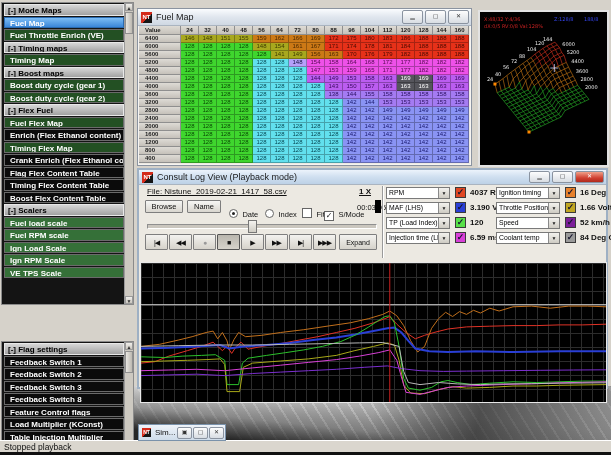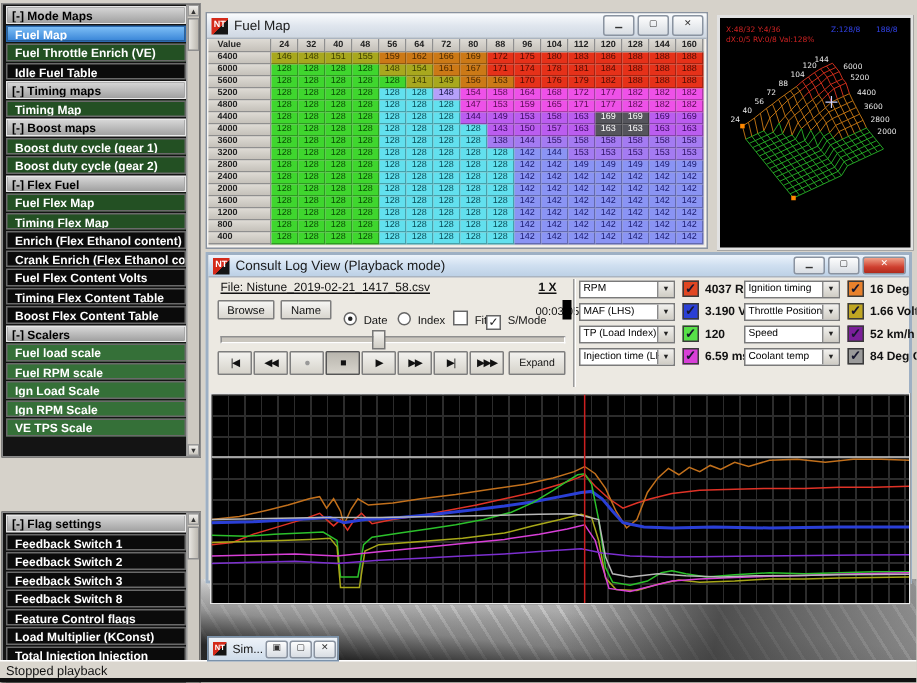--- a/index.html
+++ b/index.html
@@ -105,32 +105,31 @@
 </style>
 </head>
 <body>
 
 <div class="abs" id="sidebar">
   <div class="listbox" id="list1">
     <div class="lb-inner" id="list1-inner">
         <div class="sb-item t-h">[-] Mode Maps</div>
         <div class="sb-item t-sel">Fuel Map</div>
         <div class="sb-item t-grn">Fuel Throttle Enrich (VE)</div>
-        <div class="sb-item t-blk">Idle Fuel Table</div>
         <div class="sb-item t-h">[-] Timing maps</div>
         <div class="sb-item t-grn">Timing Map</div>
         <div class="sb-item t-h">[-] Boost maps</div>
         <div class="sb-item t-grn">Boost duty cycle (gear 1)</div>
         <div class="sb-item t-grn">Boost duty cycle (gear 2)</div>
         <div class="sb-item t-h">[-] Flex Fuel</div>
         <div class="sb-item t-grn">Fuel Flex Map</div>
+        <div class="sb-item t-blk">Enrich (Flex Ethanol content)</div>
         <div class="sb-item t-grn">Timing Flex Map</div>
-        <div class="sb-item t-blk">Enrich (Flex Ethanol content)</div>
         <div class="sb-item t-blk">Crank Enrich (Flex Ethanol content)</div>
-        <div class="sb-item t-blk">Fuel Flex Content Volts</div>
+        <div class="sb-item t-blk">Flag Flex Content Table</div>
         <div class="sb-item t-blk">Timing Flex Content Table</div>
         <div class="sb-item t-blk">Boost Flex Content Table</div>
         <div class="sb-item t-h">[-] Scalers</div>
         <div class="sb-item t-grn2">Fuel load scale</div>
         <div class="sb-item t-grn2">Fuel RPM scale</div>
         <div class="sb-item t-grn2">Ign Load Scale</div>
         <div class="sb-item t-grn2">Ign RPM Scale</div>
         <div class="sb-item t-grn2">VE TPS Scale</div>
       </div>
     <div class="vscroll">
@@ -141,21 +140,21 @@
   </div>
   <div class="listbox" id="list2">
     <div class="lb-inner" id="list2-inner">
         <div class="sb-item t-h">[-] Flag settings</div>
         <div class="sb-item t-blk">Feedback Switch 1</div>
         <div class="sb-item t-blk">Feedback Switch 2</div>
         <div class="sb-item t-blk">Feedback Switch 3</div>
         <div class="sb-item t-blk">Feedback Switch 8</div>
         <div class="sb-item t-blk">Feature Control flags</div>
         <div class="sb-item t-blk">Load Multiplier (KConst)</div>
-        <div class="sb-item t-blk">Total Injection Injection</div>
+        <div class="sb-item t-blk">Table Injection Multiplier</div>
         <div class="sb-item t-blk">Total Injection Divisor</div>
         <div class="sb-item t-blk">Injection</div>
       </div>
     <div class="vscroll">
       <div class="arr up">▲</div>
       <div class="thumb"></div>
       <div class="arr dn">▼</div>
     </div>
   </div>
 </div>

